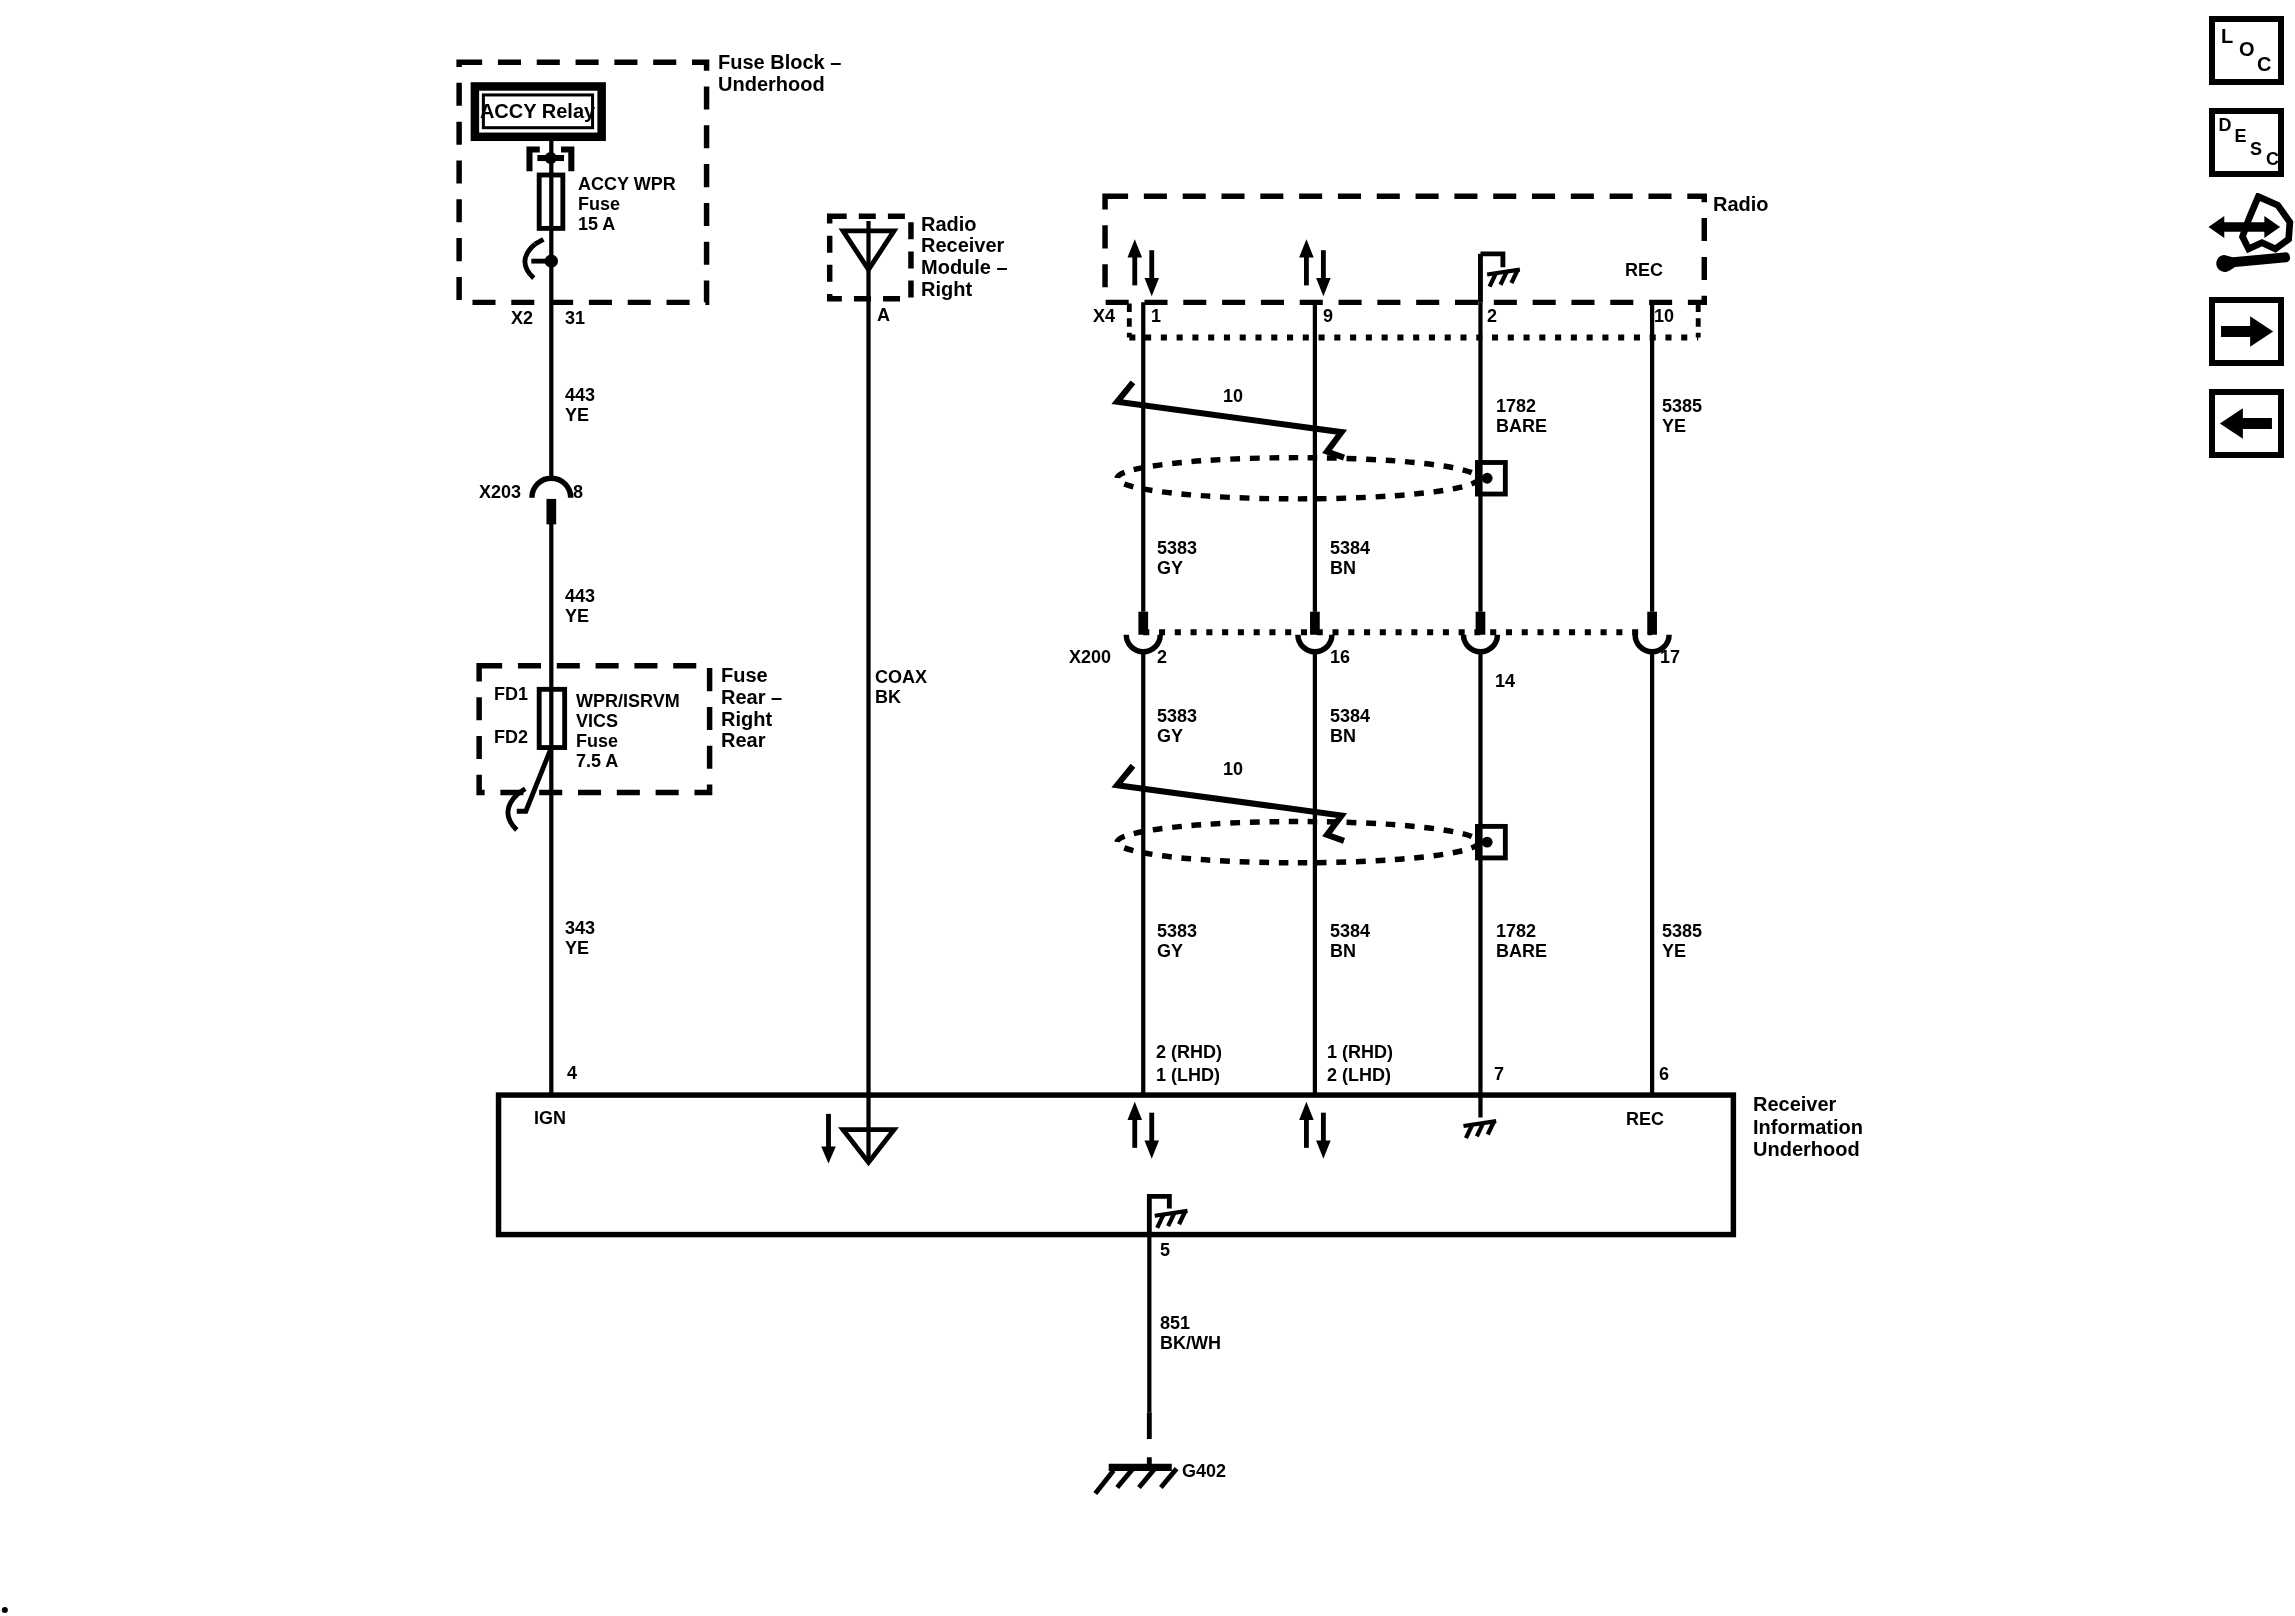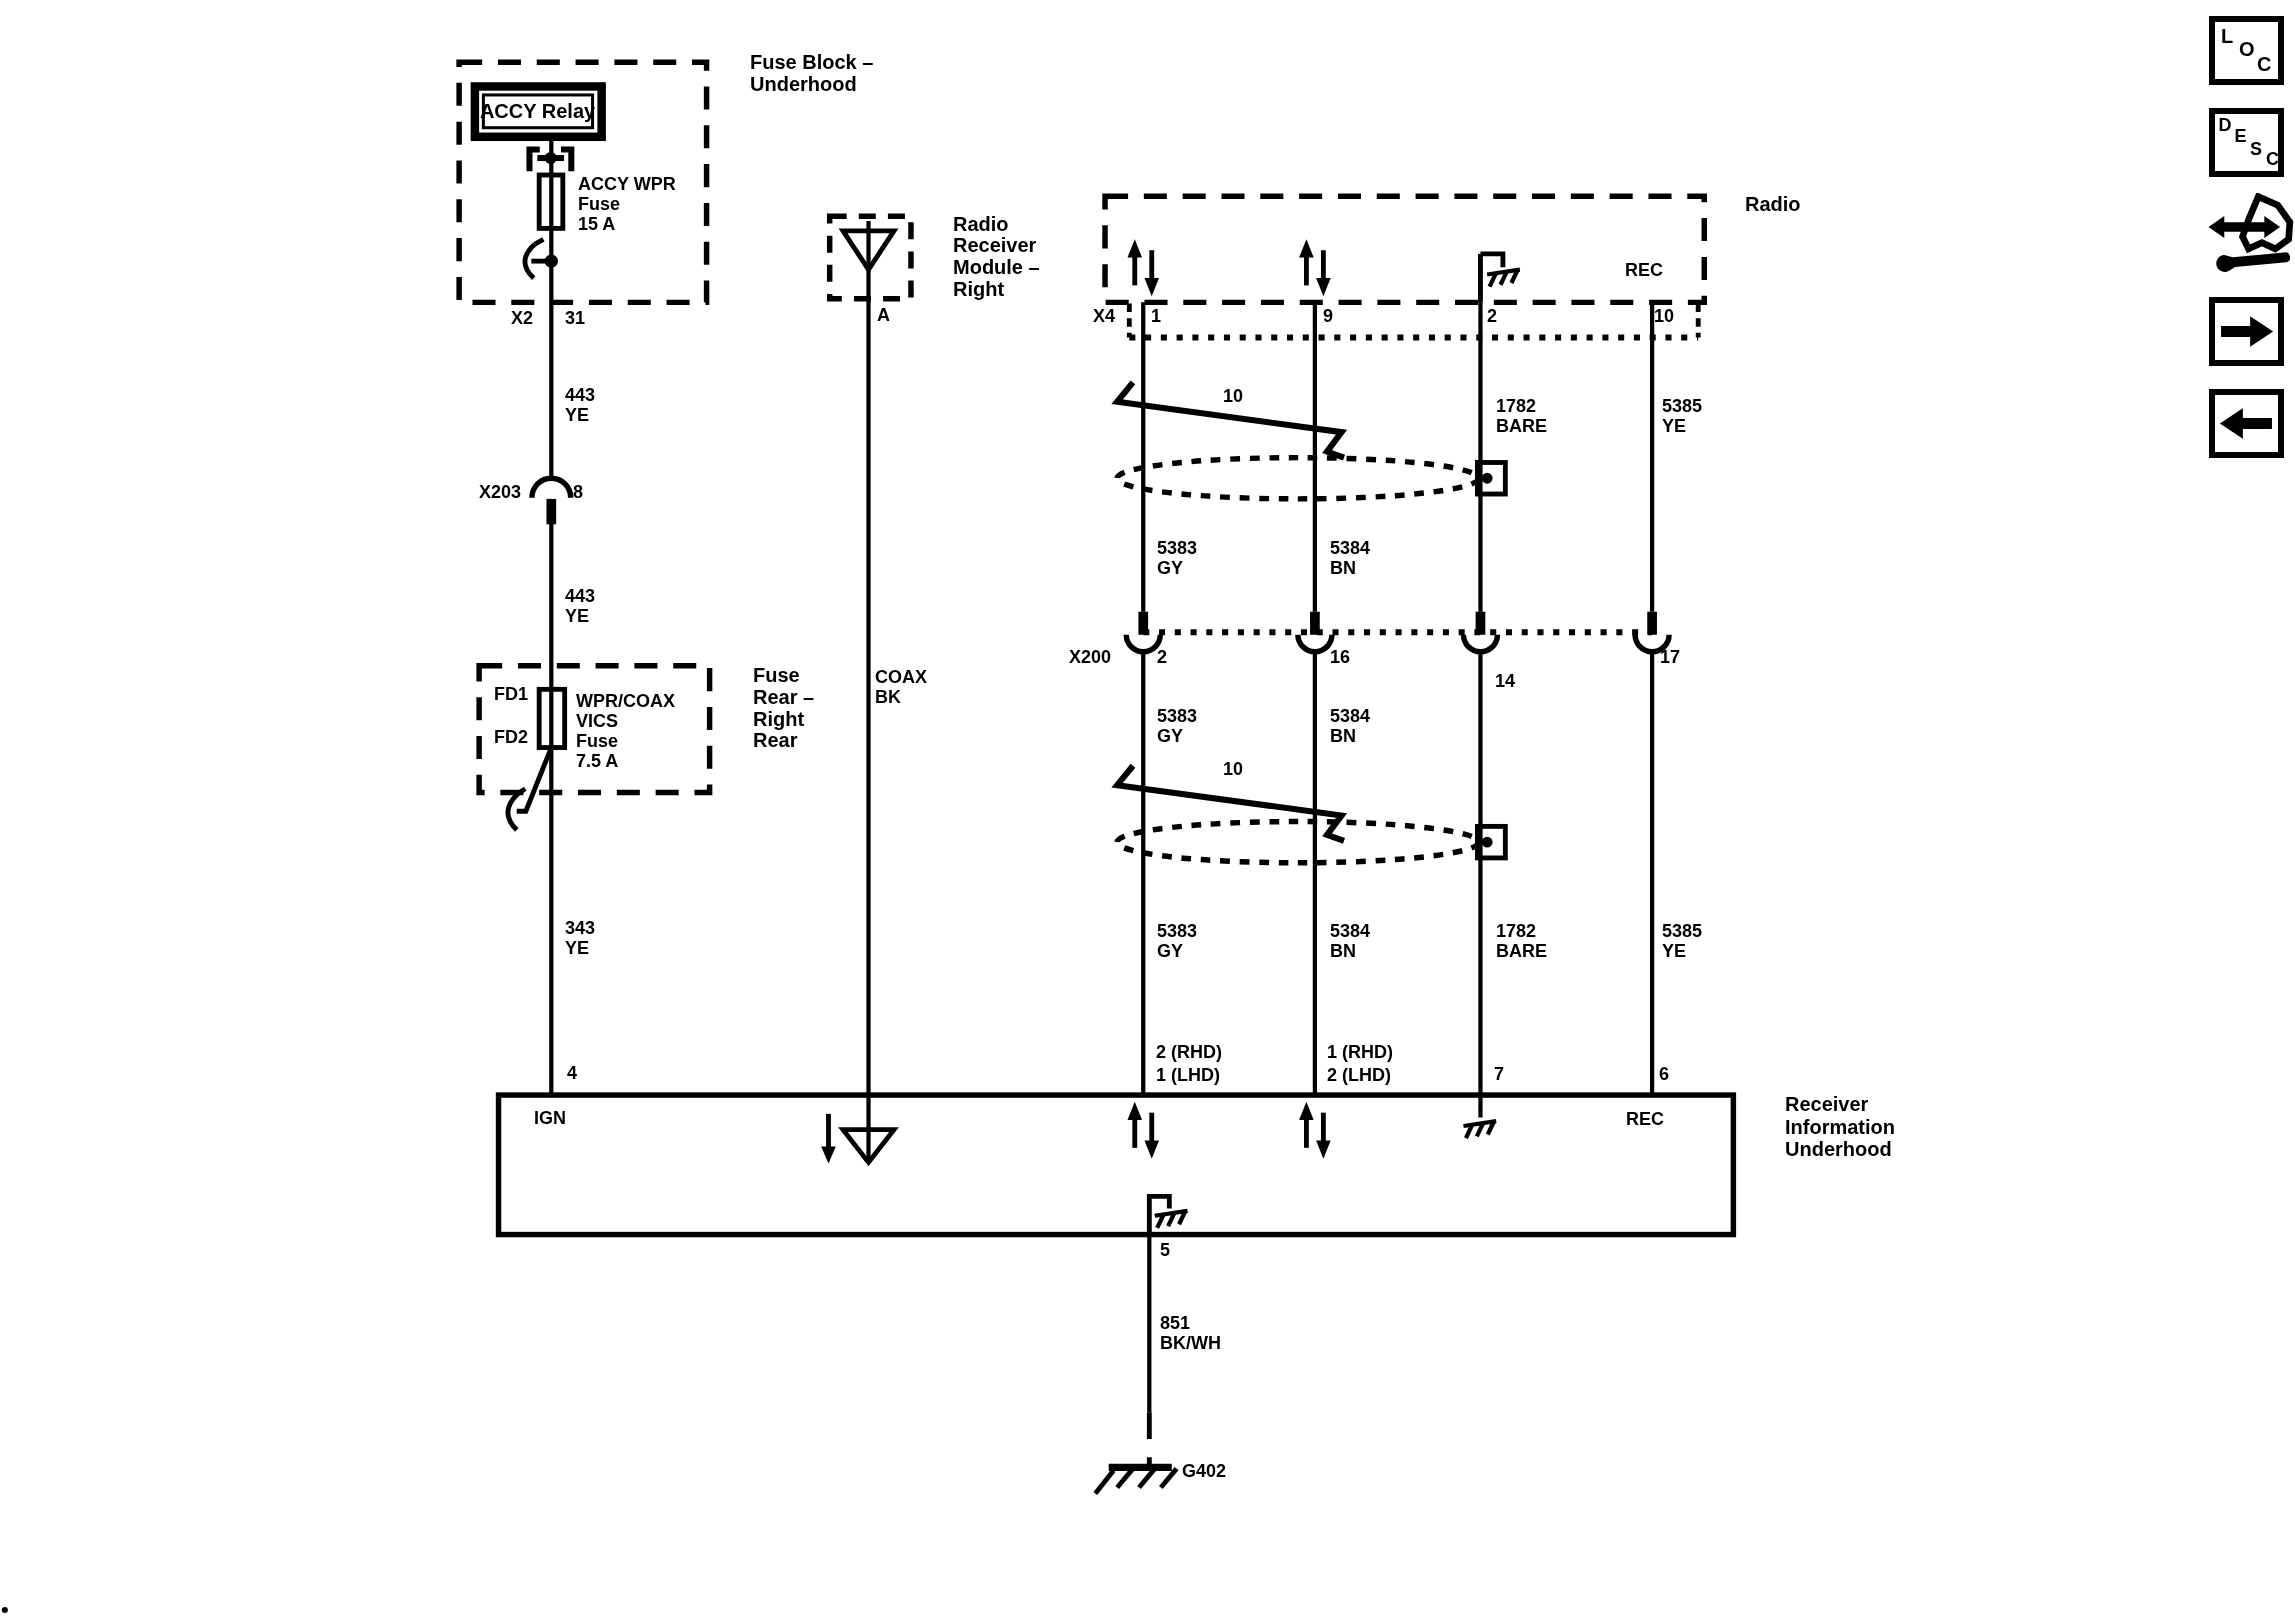--- a/index.html
+++ b/index.html
@@ -1,20 +1,20 @@
 <!DOCTYPE html>
 <html style="font-size:9.7px"><head>
 <meta charset="utf-8">
 <style>
   html,body{margin:0;padding:0;background:#fff;}
   #stage{position:relative;width:2295px;height:1617px;background:#fff;
          font-family:"Liberation Sans",sans-serif;color:#000;overflow:hidden;}
   svg{position:absolute;left:0;top:0;}
   .lbl{position:absolute;font:bold 18px "Liberation Sans",sans-serif;line-height:1;white-space:nowrap;}
-  .ttl{position:absolute;font:bold 20px "Liberation Sans",sans-serif;line-height:1;white-space:nowrap;margin-left:32px;}
+  .ttl{position:absolute;font:bold 20px "Liberation Sans",sans-serif;line-height:1;white-space:nowrap;}
   .relaylbl{position:absolute;left:483px;top:95px;width:109px;height:33px;
             display:flex;align-items:center;justify-content:center;
             font:bold 20px "Liberation Sans",sans-serif;white-space:nowrap;}
   .sq-btn{position:absolute;left:2209px;width:75px;height:69px;border:6px solid #000;
           box-sizing:border-box;background:#fff;}
   .sq-btn span{position:absolute;font:bold 20px "Liberation Sans",sans-serif;line-height:1;}
   .icon-wrap{position:absolute;left:2206px;top:193px;width:90px;height:85px;}
 </style>
 </head>
 <body>
@@ -185,21 +185,21 @@
 <div class="lbl" style="left:479px;top:483px">X203</div>
 <div class="lbl" style="left:573px;top:483px">8</div>
 <div class="lbl" style="left:565px;top:587px">443</div>
 <div class="lbl" style="left:565px;top:607px">YE</div>
 <div class="lbl" style="left:565px;top:919px">343</div>
 <div class="lbl" style="left:565px;top:939px">YE</div>
 <div class="lbl" style="left:567px;top:1064px">4</div>
 
 <div class="lbl" style="left:494px;top:685px">FD1</div>
 <div class="lbl" style="left:494px;top:728px">FD2</div>
-<div class="lbl" style="left:576px;top:692px">WPR/COAX</div>
+<div class="lbl" style="left:576px;top:692px">WPR/ISRVM</div>
 <div class="lbl" style="left:576px;top:712px">VICS</div>
 <div class="lbl" style="left:576px;top:732px">Fuse</div>
 <div class="lbl" style="left:576px;top:752px">7.5 A</div>
 <div class="ttl" style="left:721px;top:665px">Fuse</div>
 <div class="ttl" style="left:721px;top:687px">Rear –</div>
 <div class="ttl" style="left:721px;top:709px">Right</div>
 <div class="ttl" style="left:721px;top:730px">Rear</div>
 
 <div class="ttl" style="left:921px;top:214px">Radio</div>
 <div class="ttl" style="left:921px;top:235px">Receiver</div>

